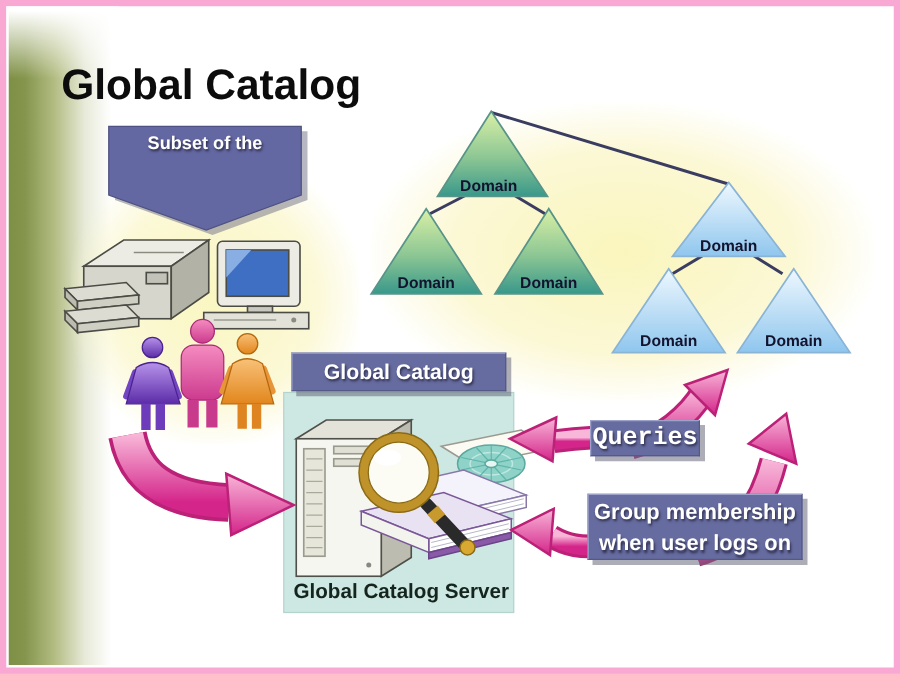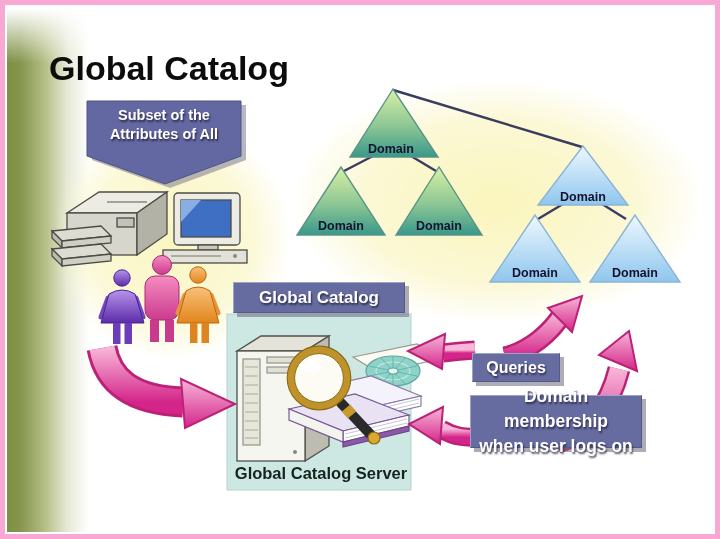--- a/index.html
+++ b/index.html
@@ -44,21 +44,21 @@
     font-size:12.5px; font-weight:bold; color:#13132e; white-space:nowrap;
   }
   .box {
     position:absolute; background:#676ca0; color:#ffffff; font-weight:bold;
     display:flex; align-items:center; justify-content:center; text-align:center;
     border:1px solid #545988; border-top-color:#9da2c8; border-left-color:#9da2c8;
     box-shadow:4px 4px 0 rgba(105,105,125,0.55);
     text-shadow:1px 2px 2px rgba(30,30,55,0.8); box-sizing:border-box;
   }
   .gc-header { left:228px; top:277px; width:172px; height:31px; font-size:17px; }
-  .queries   { left:467px; top:348px; width:88px;  height:29px; font-size:16px; }
+  .queries   { left:467px; top:331px; width:88px;  height:29px; font-size:20px;font-family:Liberation Mono, monospace; }
   .group     { left:465px; top:390px; width:172px; height:53px; font-size:17.5px;
                line-height:25px; flex-direction:column; }
   .caption {
     position:absolute; left:222px; top:459px; width:188px; text-align:center;
     font-size:16.5px; font-weight:bold; color:#15241d;
   }
 </style>
 </head>
 <body>
 
@@ -235,34 +235,33 @@
       <path d="M552 437 C585 428 605 400 614 364" stroke="#bc2178" stroke-width="23" fill="none"></path>
       <path d="M552 437 C585 428 605 400 614 364" stroke="url(#gPink)" stroke-width="18" fill="none"></path>
       <polygon points="594,350 624,326 632,366" fill="url(#gPink)" stroke="#bc2178" stroke-width="2"></polygon>
     </g>
   </svg>
 
   <h1 class="title">Global Catalog</h1>
 
   <div class="banner-text">
     <span>Subset of the</span>
-    <span>Attributes of All</span>
   </div>
 
   <span class="domain" style="left:386px; top:137px;">Domain</span>
   <span class="domain" style="left:336px; top:214px;">Domain</span>
   <span class="domain" style="left:434px; top:214px;">Domain</span>
   <span class="domain" style="left:578px; top:185px;">Domain</span>
   <span class="domain" style="left:530px; top:261px;">Domain</span>
   <span class="domain" style="left:630px; top:261px;">Domain</span>
 
   <div class="box gc-header">Global Catalog</div>
 
   <div class="box queries">Queries</div>
 
   <div class="box group">
-    <span>Domain membership</span>
+    <span>Group membership</span>
     <span>when user logs on</span>
   </div>
 
   <div class="caption">Global Catalog Server</div>
 
 </div>
 
 </body></html>

